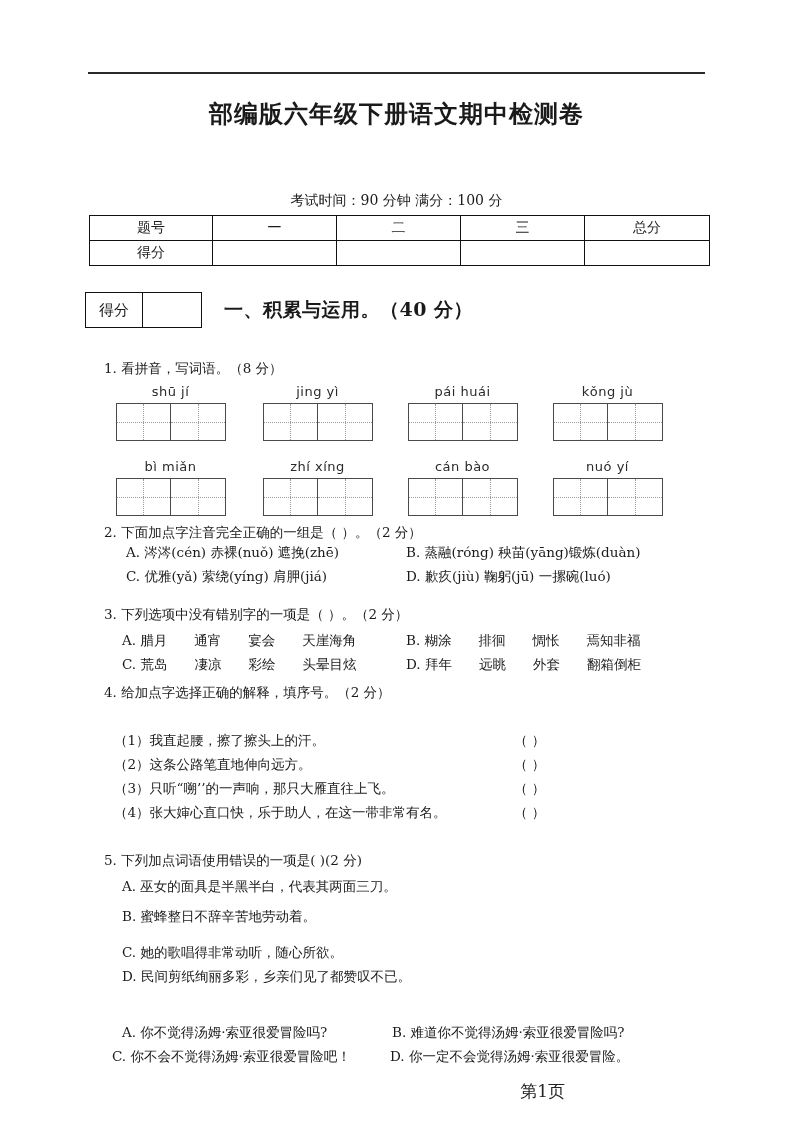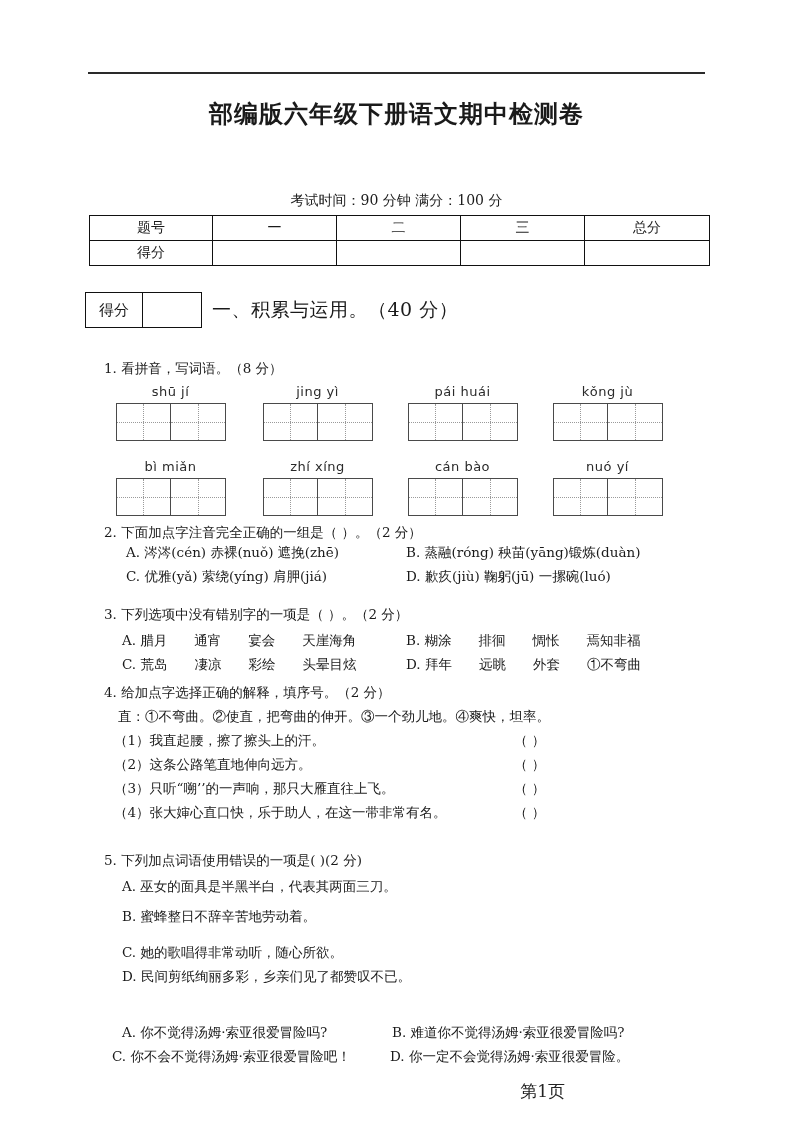--- a/index.html
+++ b/index.html
@@ -94,23 +94,23 @@
     display: flex;
     align-items: center;
     justify-content: center;
     font-size: 15px;
     border-right: 1px solid #111;
   }
   .score-box .blank {
     width: 58px;
   }
   .sec-title {
-    margin-left: 10px;
+    margin-left: 22px;
     font-size: 19px;
-    font-weight: normal;
+    font-weight: bold;
     letter-spacing: 0.5px;
     white-space: nowrap;
   }
 
   
   .q {
     position: absolute;
     font-size: 13.5px;
     line-height: 1.55;
     white-space: nowrap;
@@ -287,24 +287,23 @@
   <div class="q" style="left:104px; top:522px;">2. 下面加点字注音完全正确的一组是（       ）。（2 分）</div>
   <div class="q" style="left:126px; top:542px;">A. 涔涔(cén)  赤裸(nuǒ)   遮挽(zhē)</div>
   <div class="q" style="left:406px; top:542px;">B. 蒸融(róng)  秧苗(yāng)锻炼(duàn)</div>
   <div class="q" style="left:126px; top:566px;">C. 优雅(yǎ)    萦绕(yíng)  肩胛(jiá)</div>
   <div class="q" style="left:406px; top:566px;">D. 歉疚(jiù)   鞠躬(jū)    一摞碗(luó)</div>
 
   <div class="q" style="left:104px; top:604px;">3. 下列选项中没有错别字的一项是（       ）。（2 分）</div>
   <div class="q" style="left:122px; top:630px;">A. 腊月　　通宵　　宴会　　天崖海角</div>
   <div class="q" style="left:406px; top:630px;">B. 糊涂　　排徊　　惆怅　　焉知非福</div>
   <div class="q" style="left:122px; top:654px;">C. 荒岛　　凄凉　　彩绘　　头晕目炫</div>
-  <div class="q" style="left:406px; top:654px;">D. 拜年　　远眺　　外套　　①不弯曲</div>
+  <div class="q" style="left:406px; top:654px;">D. 拜年　　远眺　　外套　　翻箱倒柜</div>
 
   <div class="q" style="left:104px; top:682px;">4. 给加点字选择正确的解释，填序号。（2 分）</div>
-  <div class="q" style="left:118px; top:706px;">直：①不弯曲。②使直，把弯曲的伸开。③一个劲儿地。④爽快，坦率。</div>
 
   <div class="q" style="left:114px; top:730px;">（1）我直起腰，擦了擦头上的汗。</div>
   <div class="q" style="left:514px; top:730px;">（        ）</div>
 
   <div class="q" style="left:114px; top:754px;">（2）这条公路笔直地伸向远方。</div>
   <div class="q" style="left:514px; top:754px;">（        ）</div>
 
   <div class="q" style="left:114px; top:778px;">（3）只听“嗍’’的一声响，那只大雁直往上飞。</div>
   <div class="q" style="left:514px; top:778px;">（        ）</div>
 

